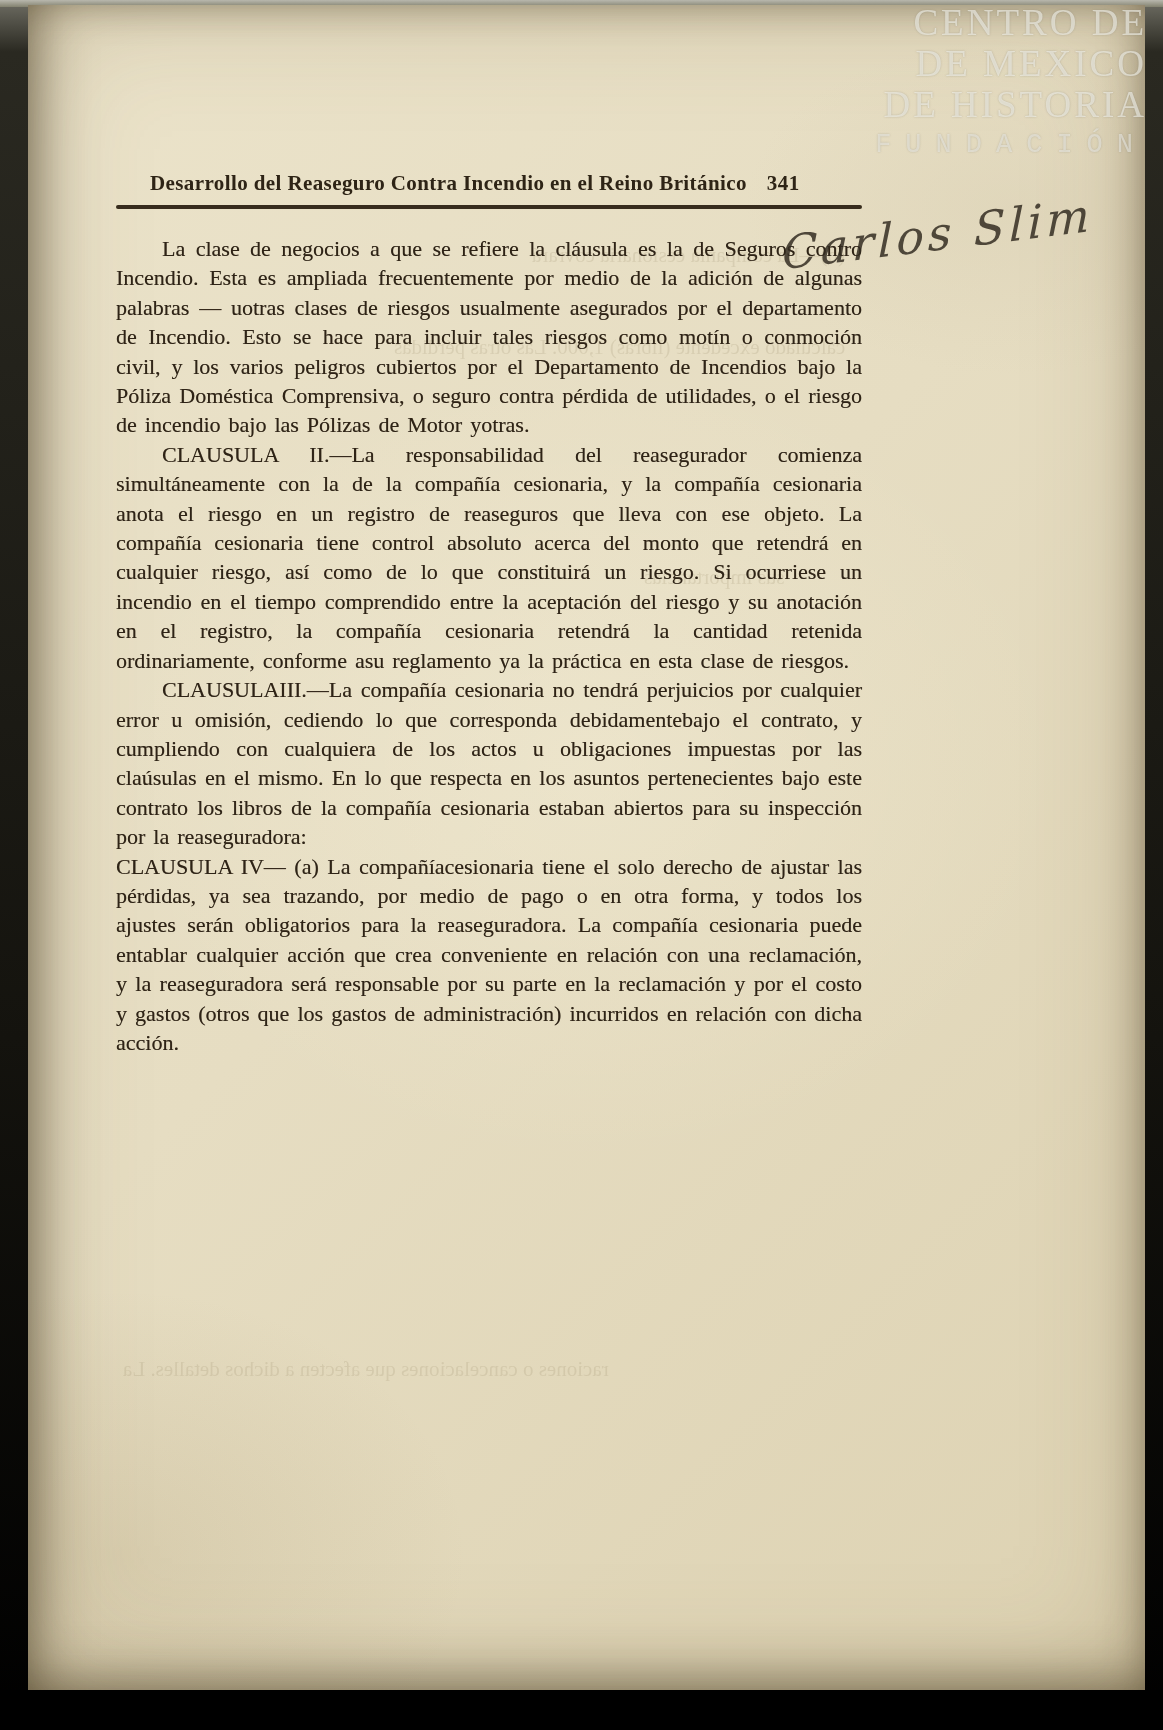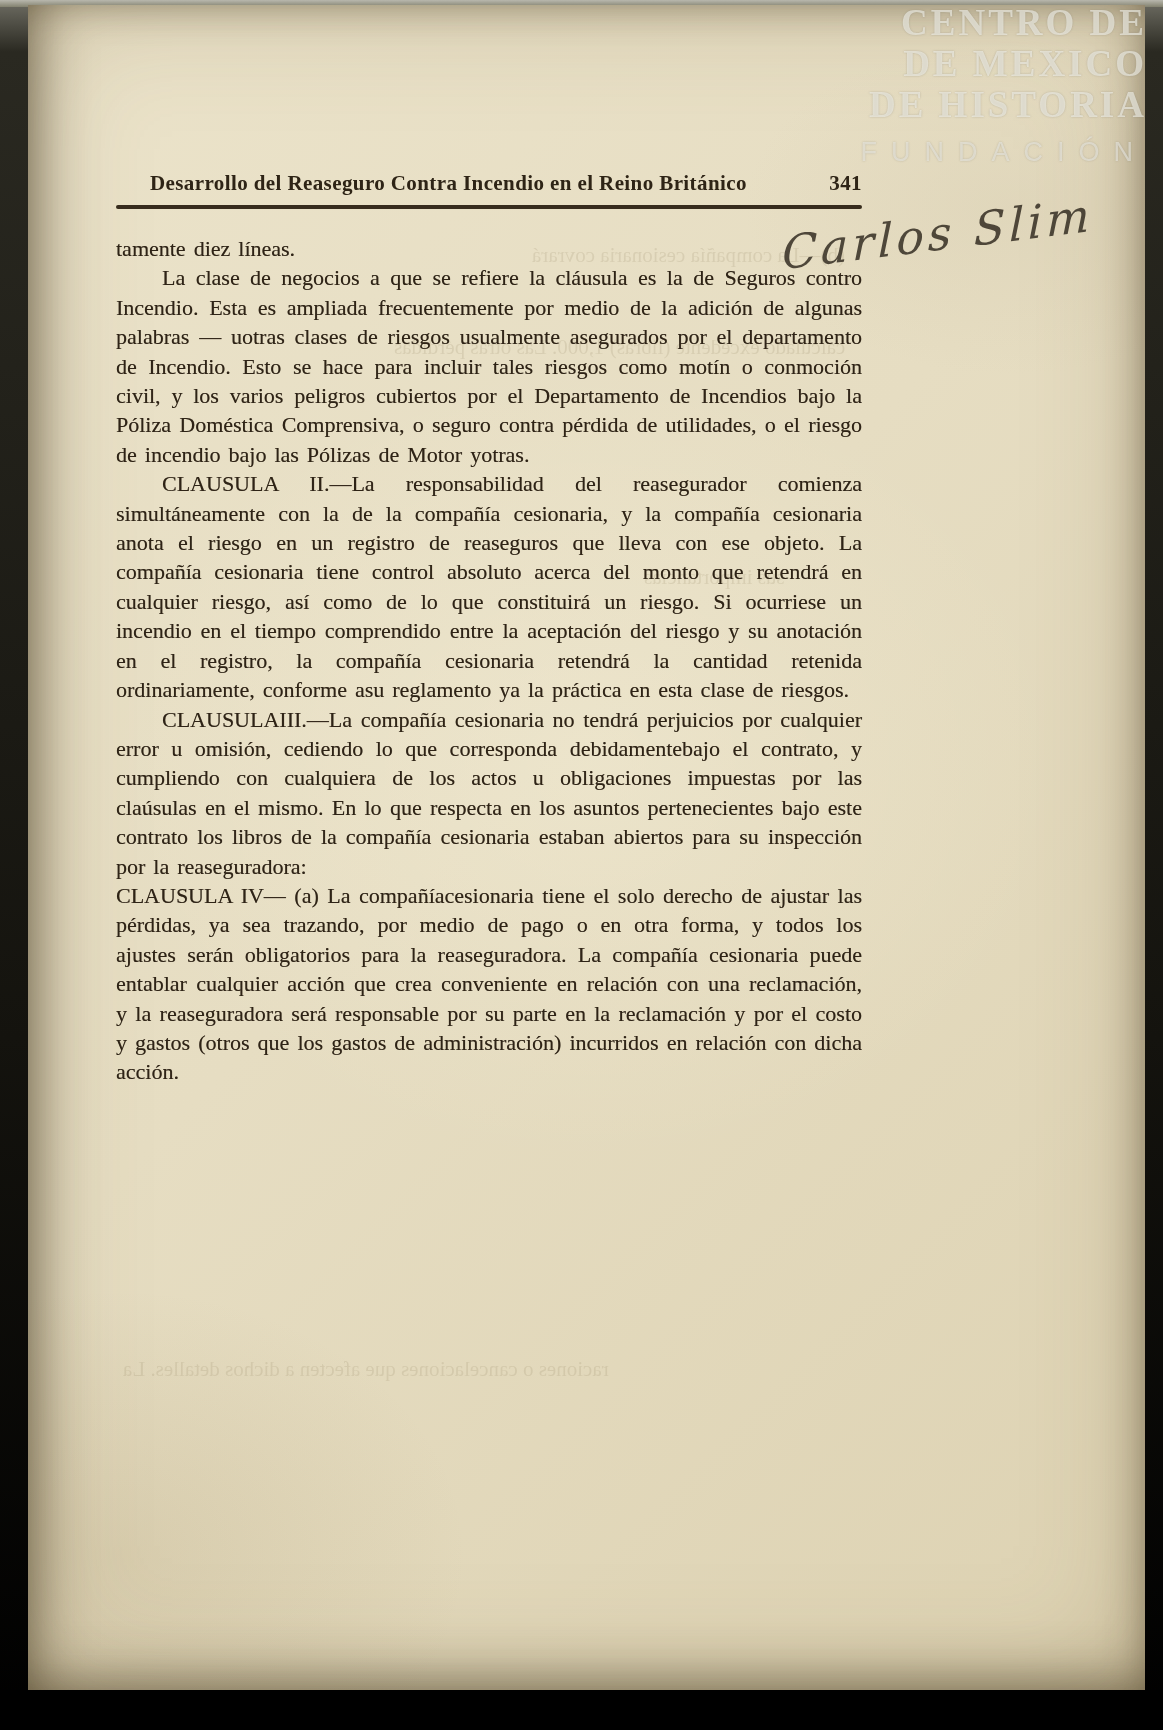--- a/index.html
+++ b/index.html
@@ -55,25 +55,24 @@
     z-index: 5;
     pointer-events: none;
   }
   .wm-line {
     font-family: "Liberation Serif", serif;
     font-size: 37px;
     line-height: 41px;
     letter-spacing: 3px;
     color: rgba(246,245,238,0.62);
     text-shadow: 0 0 2px rgba(130,125,110,0.45);
-    font-weight: bold;
   }
   .wm-foundation {
-    margin-top: 12px;
-    font-family: Liberation Sans, sans-serif;
+    margin-top: 5px;
+    font-family: Liberation Mono, monospace;
     font-size: 27px;
     letter-spacing: 14px;
     color: rgba(242,242,236,0.55);
     text-shadow: 0 0 2px rgba(130,125,110,0.4);
   }
   .wm-signature {
     position: absolute;
     top: 205px;
     right: 52px;
     font-family: "DejaVu Serif", serif;
@@ -88,21 +87,21 @@
   .content {
     position: absolute;
     left: 88px;
     top: 0;
     width: 746px;
     z-index: 3;
   }
   .page-header {
     margin-top: 166px;
     display: flex;
-    justify-content: space-between;
+    justify-content: flex-start;
     align-items: baseline;
     padding-left: 34px;
     font-size: 21px;
     font-weight: 700;
     letter-spacing: 0.4px;
     color: #2e2416;
     gap: 20px;
   }
   .rule {
     margin-top: 9px;
@@ -157,21 +156,20 @@
     <div class="content">
 
       <header class="page-header">
         <span>Desarrollo del Reaseguro Contra Incendio en el Reino Británico</span>
         <span>341</span>
       </header>
 
       <div class="rule"></div>
 
       <main class="body-text">
-        <p>tamente diez líneas.</p>
         <p class="indent">La clase de negocios a que se refiere la cláusula es la de Seguros contro Incendio. Esta es ampliada frecuentemente por medio de la adición de algunas palabras —  uotras clases de riesgos usualmente asegurados por el departamento de Incendio. Esto se hace para incluir tales riesgos como motín o conmoción civil, y los varios peligros cubiertos por el Departamento de Incendios bajo la Póliza Doméstica Comprensiva, o seguro contra pérdida de utilidades, o el riesgo de incendio bajo las Pólizas de Motor yotras.</p>
         <p class="indent">CLAUSULA II.—La responsabilidad del reasegurador comienza simultáneamente con la de la compañía cesionaria, y la compañía cesionaria anota el riesgo en un registro de reaseguros que lleva con ese objeto. La compañía cesionaria tiene control absoluto acerca del monto que retendrá en cualquier riesgo, así como de lo que constituirá un riesgo. Si ocurriese un incendio en el tiempo comprendido entre la aceptación del riesgo y su anotación en el registro, la compañía cesionaria retendrá la cantidad retenida ordinariamente, conforme  asu reglamento  ya la práctica en esta clase de riesgos.</p>
         <p class="indent">CLAUSULAIII.—La compañía cesionaria no tendrá perjuicios por cualquier error u omisión, cediendo lo que corresponda debidamentebajo el contrato, y cumpliendo con cualquiera de los actos u obligaciones impuestas por las claúsulas en el mismo. En lo que respecta en los asuntos pertenecientes bajo este contrato los libros de la compañía cesionaria estaban abiertos para su inspección por la reaseguradora:</p>
         <p>CLAUSULA IV— (a) La compañíacesionaria tiene el solo derecho de ajustar las pérdidas, ya sea trazando, por medio de pago o en otra forma, y todos los ajustes serán obligatorios para la reaseguradora. La compañía cesionaria puede entablar cualquier acción que crea conveniente en relación con una reclamación, y la reaseguradora será responsable por su parte en la reclamación y por el costo y gastos (otros que los gastos de administración) incurridos en relación con dicha acción.</p>
       </main>
 
     </div>
   </div>
 
   <div class="watermark">

